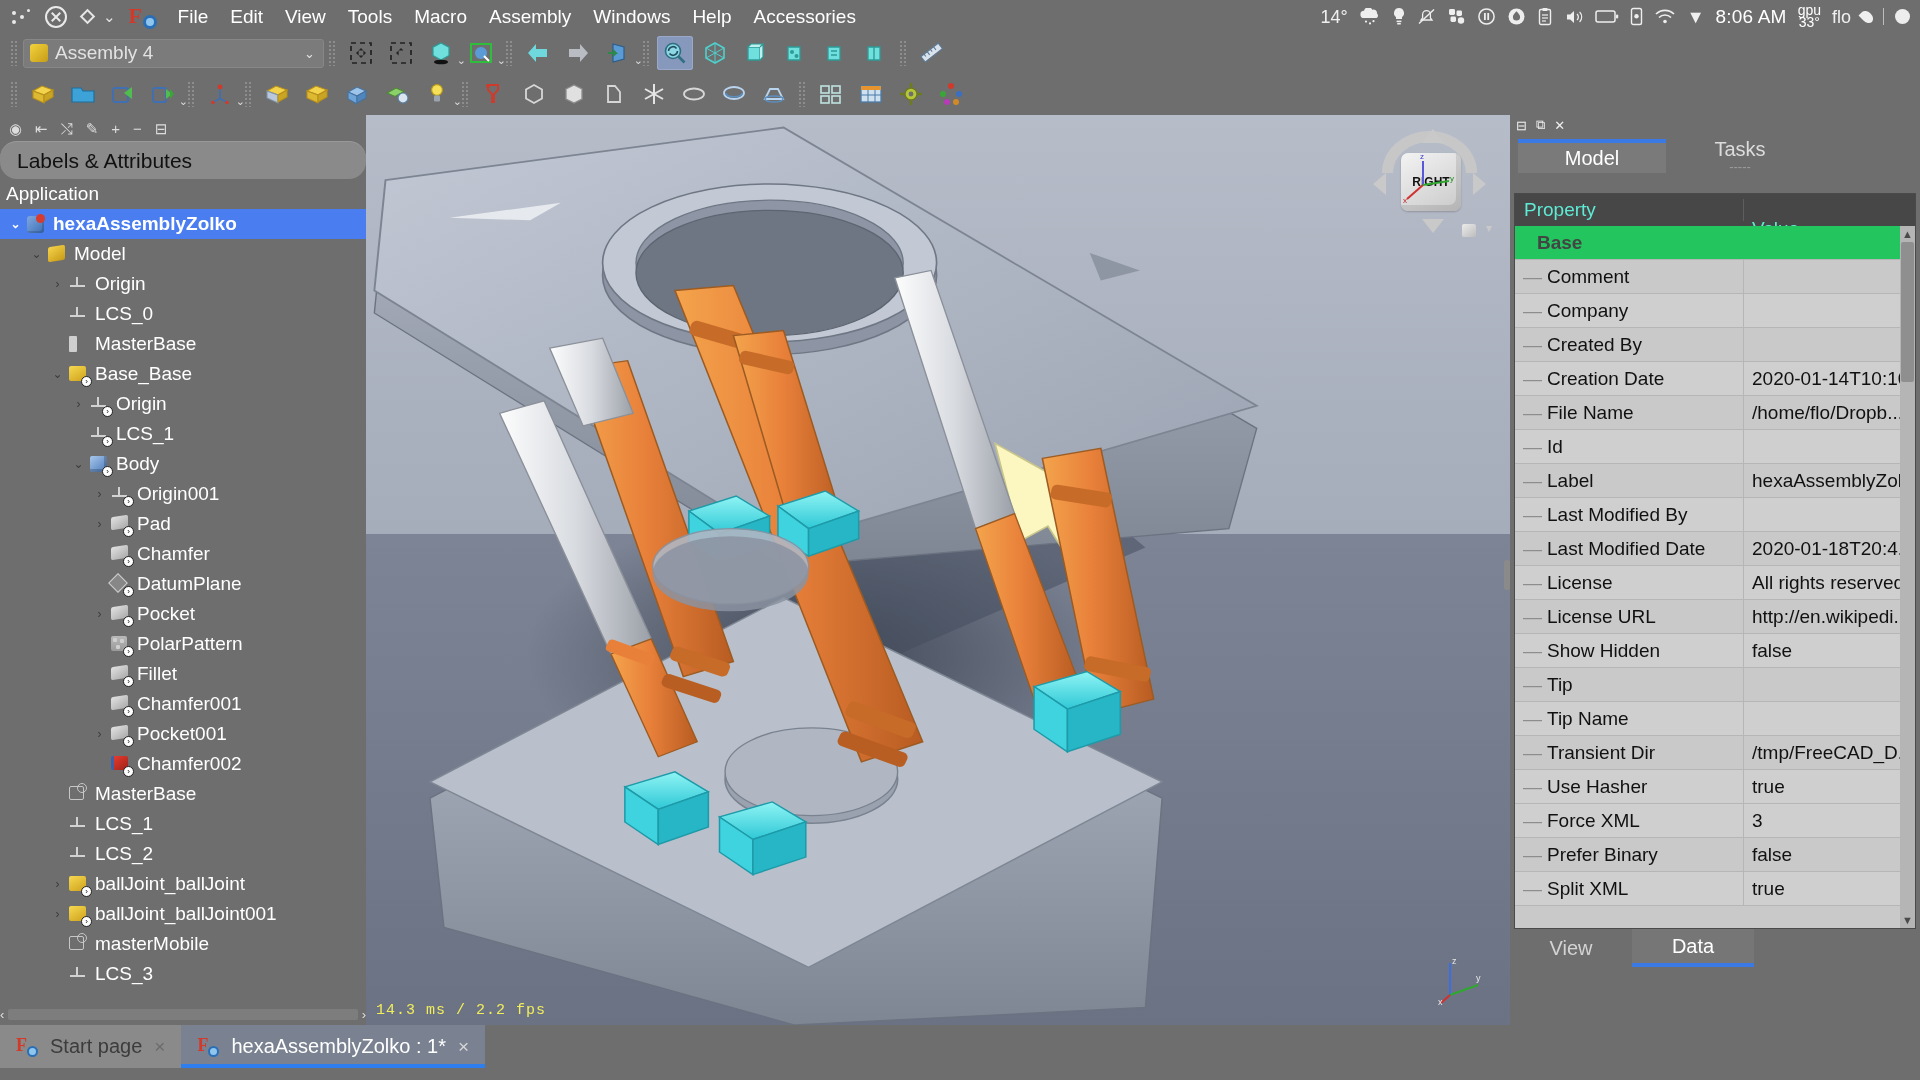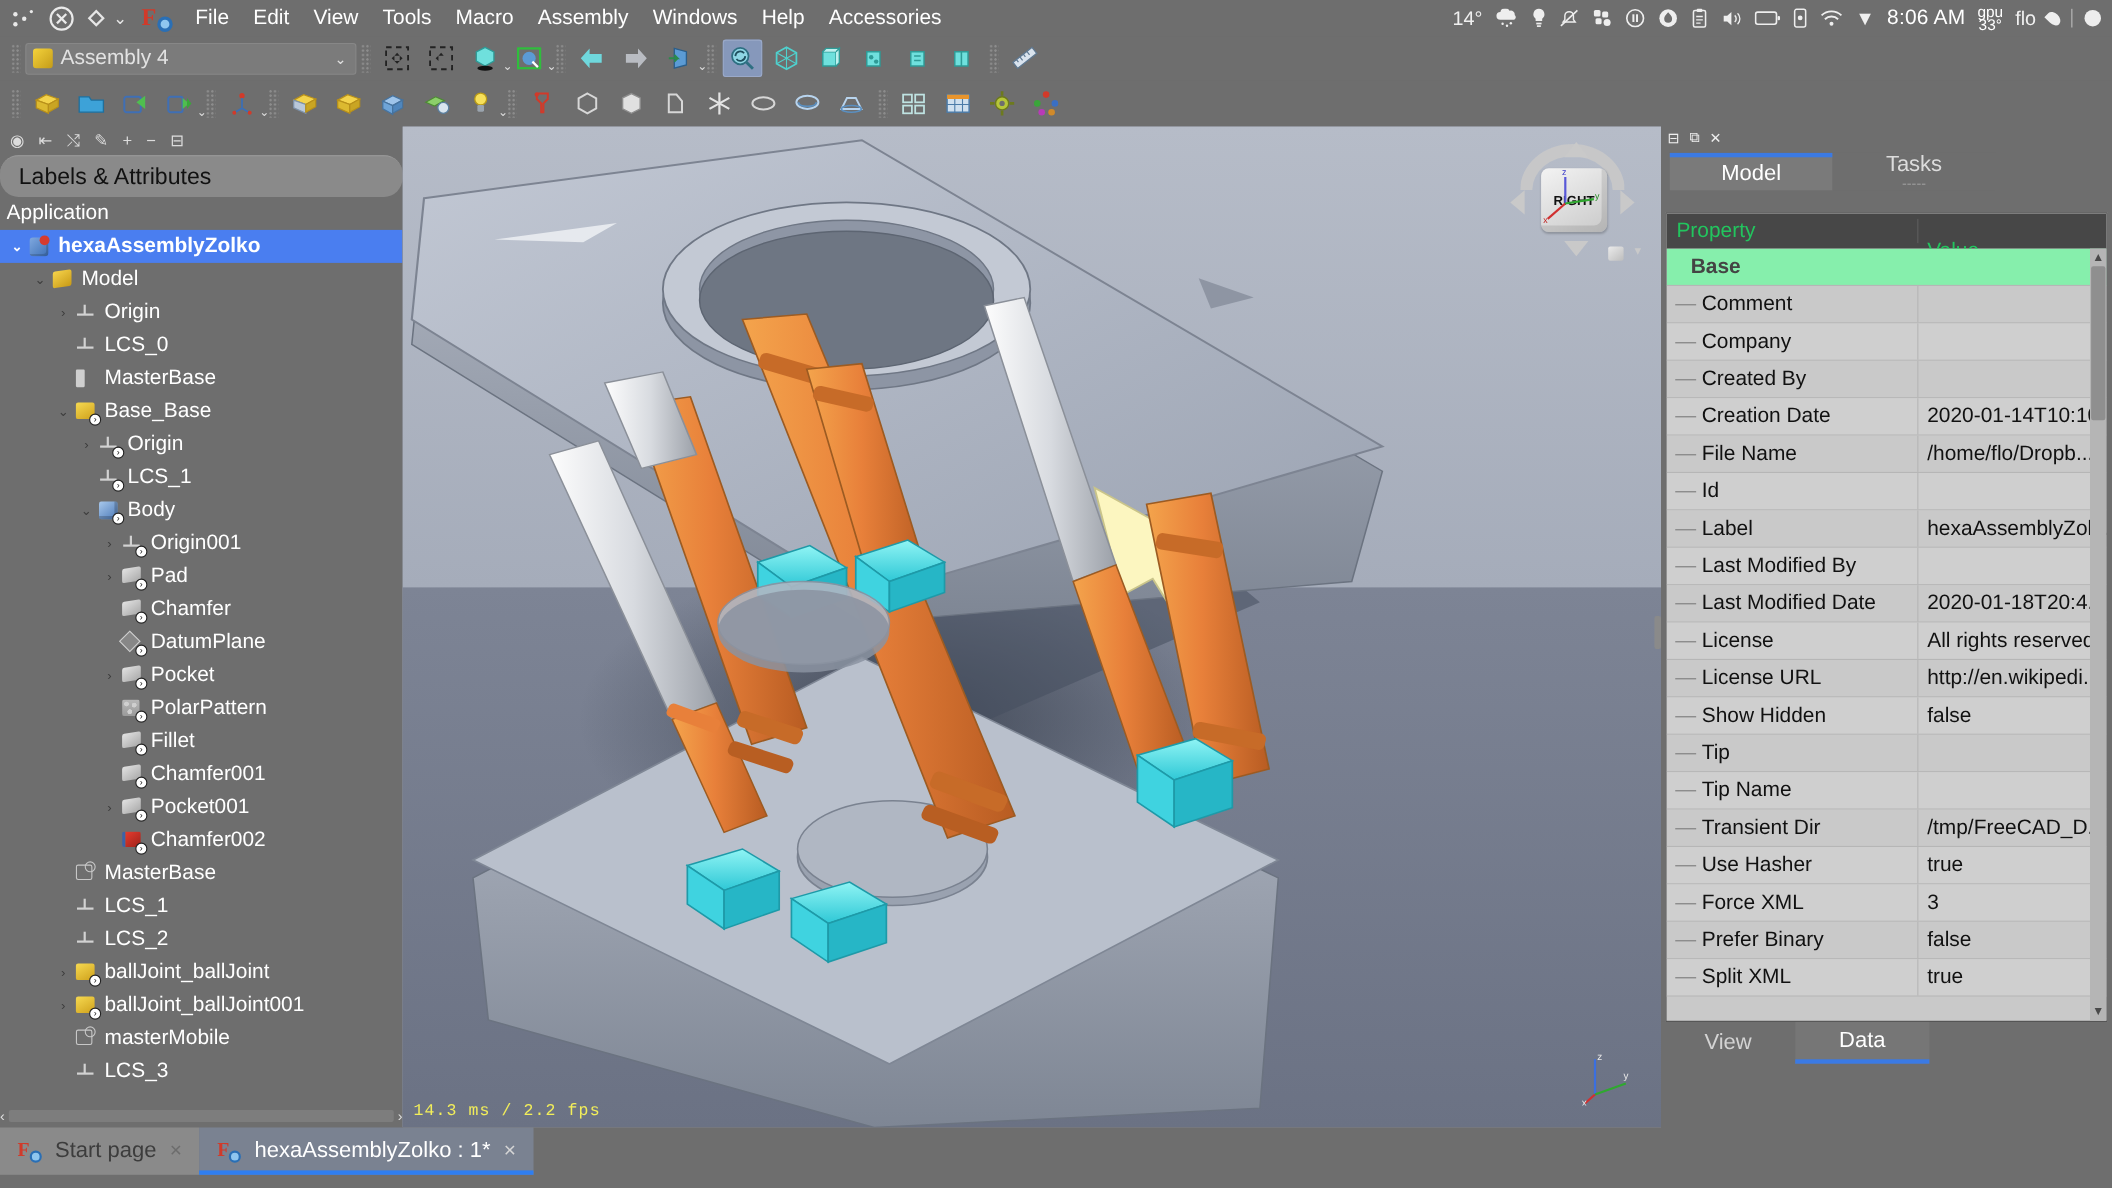--- a/index.html
+++ b/index.html
@@ -168,32 +168,32 @@
   .dockbtns { height:20px; display:flex; align-items:center; gap:9px; padding:0 6px;
               color:#efefef; font-size:13px; }
   .dockbtns i { cursor:pointer; font-style:normal; }
   .cvtabs { display:flex; height:38px; align-items:flex-end; padding-left:8px; }
   .cvtab { height:34px; min-width:148px; display:flex; align-items:center;
            justify-content:center; font-size:20px; color:#dcdcdc; background:#6e6e6e; }
   .cvtab.on { background:#7a7a7a; border-top:4px solid #3b7ae4; color:#ffffff; }
   .cvtab .dash { color:#9d9d9d; }
   .proptable { position:absolute; left:4px; right:4px; top:78px; bottom:96px;
                background:#c9c9c9; border:1px solid #4a4a4a; overflow:hidden; }
-  .pt-head { display:flex; height:32px; background:#474747; color:#22c55e;
+  .pt-head { display:flex; height:32px; background:#474747; color:#5eead4;
              font-size:19px; align-items:center; }
   .pt-head .c1 { width:229px; padding-left:9px; border-right:1px solid #5e5e5e; }
   .pt-head .c2 { flex:1; padding-left:8px;margin-top:38px; }
   .pt-rows { position:absolute; left:0; right:0; top:32px; bottom:0; overflow:hidden; }
   .ptr { display:flex; height:34px; align-items:center; font-size:19px; color:#111;
          border-bottom:1px solid #b6b6b6; }
   .ptr .p1 { width:229px; padding-left:8px; display:flex; align-items:center;
              border-right:1px solid #b6b6b6; height:100%; overflow:hidden; }
   .ptr .p2 { flex:1; padding-left:8px; white-space:nowrap; overflow:hidden; }
   .ptr .dashmark { color:#8d8d8d; margin-right:5px; }
-  .ptr.group { background:#86efac; color:#444; font-weight:bold; }
+  .ptr.group { background:#22c55e; color:#444; font-weight:bold; }
   .ptr.group .p1 { padding-left:22px; border-right:none; }
   .ptr.alt { background:#c9c9c9; }
   .ptr.alt2 { background:#cfcfcf; }
   .pt-vscroll { position:absolute; right:0; top:32px; bottom:0; width:15px;
                 background:#b5b5b5; }
   .pt-vscroll .thumb { position:absolute; left:1px; right:1px; top:0; height:140px;
                        background:#8f8f8f; border-radius:2px; }
   .pt-vscroll .arr { position:absolute; left:0; right:0; text-align:center;
                      font-size:11px; color:#4a4a4a; }
   .viewdata-tabs { position:absolute; left:0; right:0; bottom:52px; height:44px;

